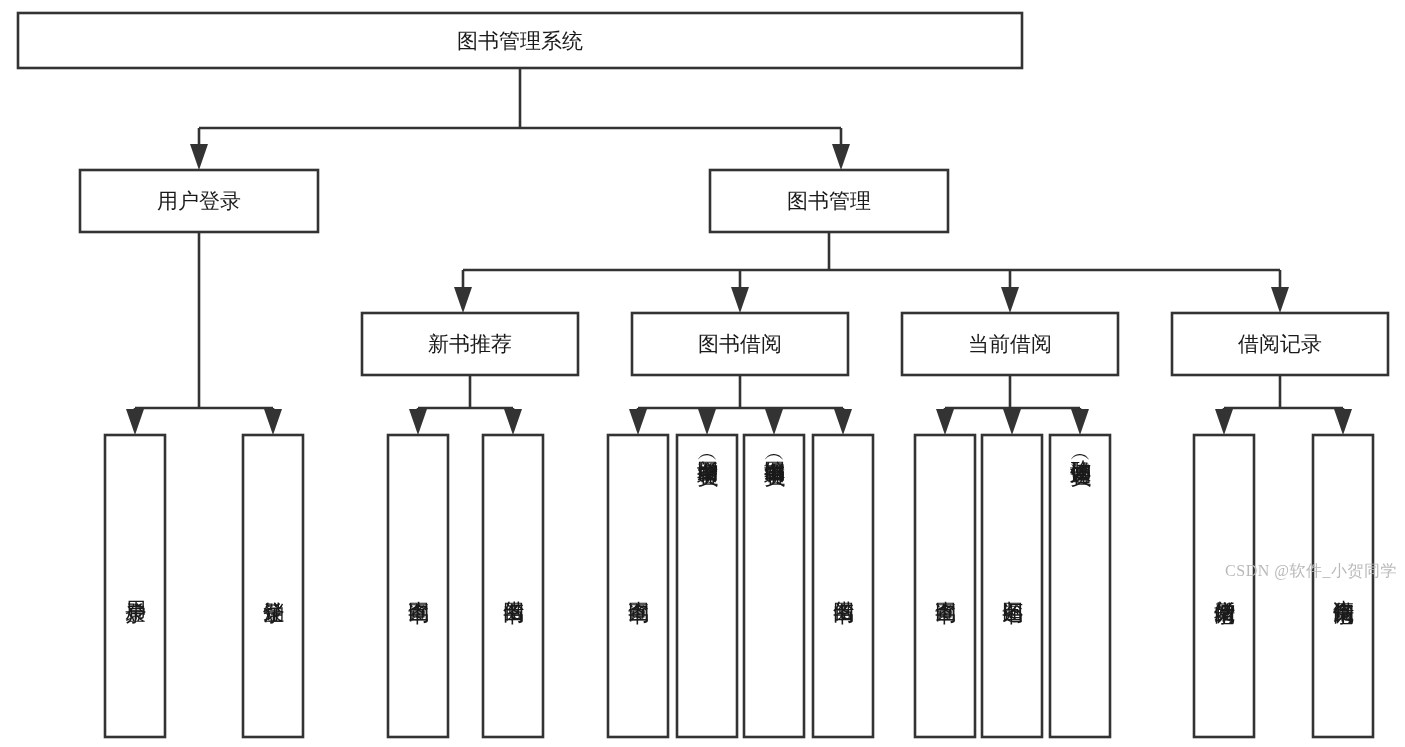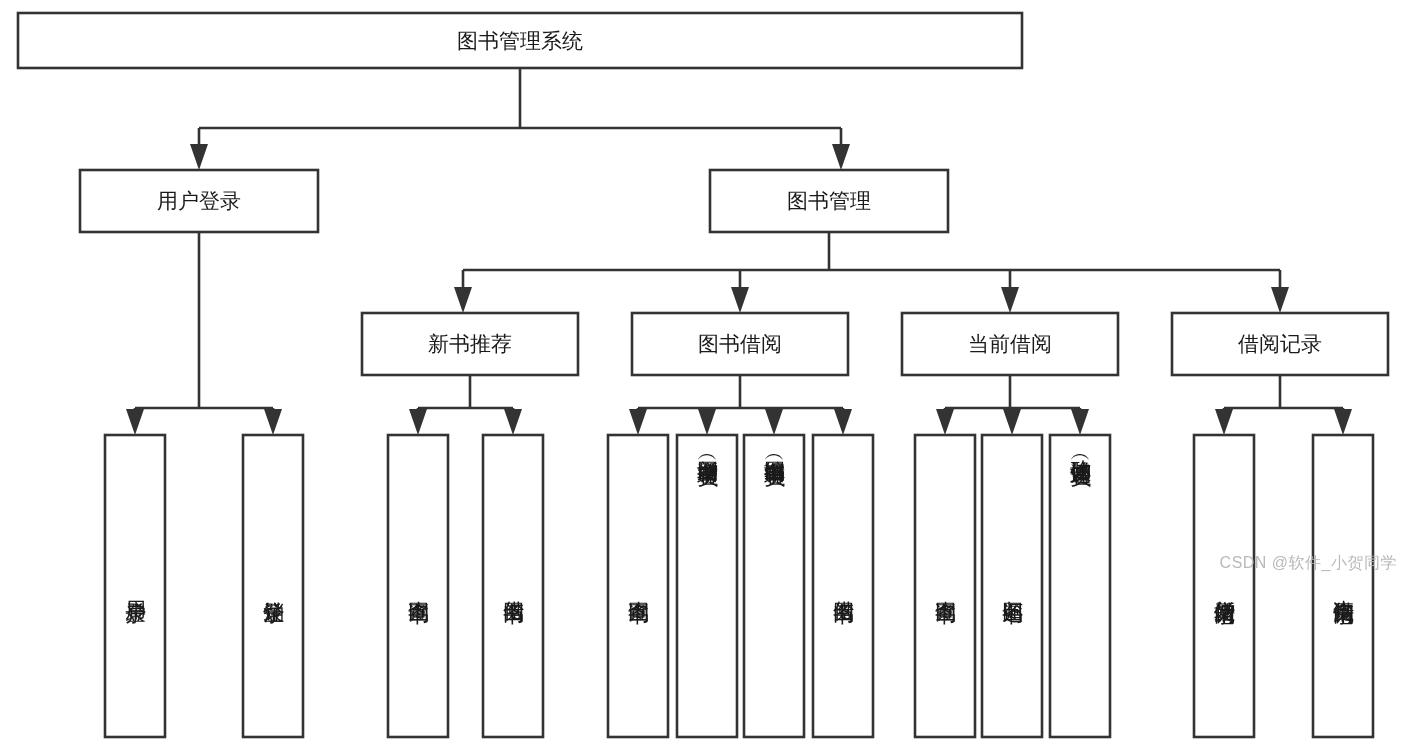--- a/index.html
+++ b/index.html
@@ -63,22 +63,22 @@
     font-size: 21px;
     line-height: 1.12;
     color: #1a1a1a;
     letter-spacing: 1px;
     white-space: nowrap;
     text-align: center;
   }
   .watermark {
     position: absolute;
     right: 8px;
-    bottom: 12px;
-    font-family: Liberation Sans, sans-serif;
+    bottom: 4px;
+    font-family: Liberation Serif, serif;
     font-size: 16px;
     color: #b9b9b9;
     letter-spacing: 0.5px;
     white-space: nowrap;
   }
 </style>
 </head>
 <body>
 
 <div id="diagram-root">

